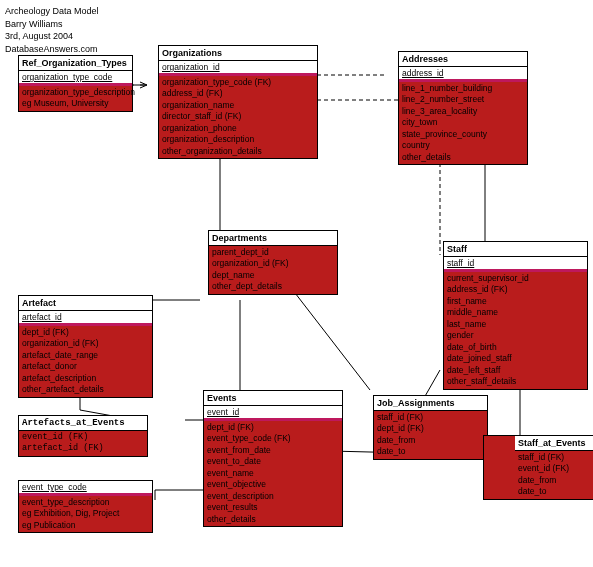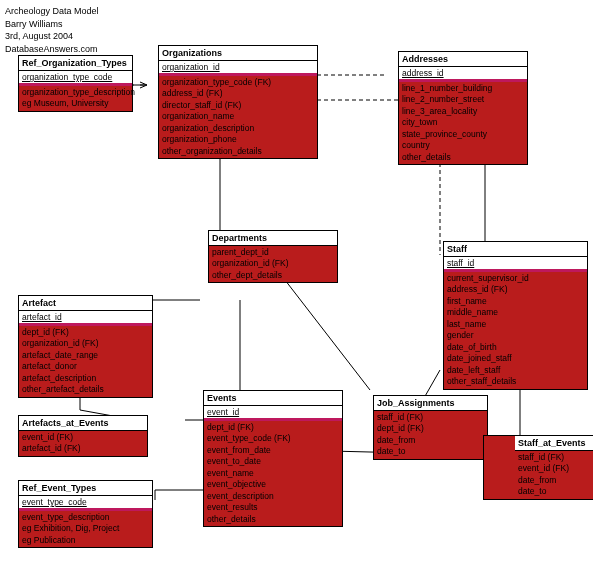--- a/index.html
+++ b/index.html
@@ -140,24 +140,24 @@
       <div>eg Museum, University</div>
     </div>
   </div>
 
   <div class="entity-box" style="left:145px; top:45px; width:160px;">
     <div class="entity-title">Organizations</div>
     <div class="entity-pk">organization_id</div>
     <div class="entity-fields">
       <div>organization_type_code (FK)</div>
       <div>address_id (FK)</div>
+      <div>organization_name</div>
       <div>director_staff_id (FK)</div>
-      <div>organization_name</div>
+      <div>organization_phone</div>
       <div>organization_description</div>
-      <div>organization_phone</div>
       <div>other_organization_details</div>
     </div>
   </div>
 
   <div class="entity-box" style="left:385px; top:51px; width:130px;">
     <div class="entity-title">Addresses</div>
     <div class="entity-pk">address_id</div>
     <div class="entity-fields">
       <div>line_1_number_building</div>
       <div>line_2_number_street</div>
@@ -167,20 +167,21 @@
       <div>country</div>
       <div>other_details</div>
     </div>
   </div>
 
   <div class="entity-box" style="left:195px; top:230px; width:130px;">
     <div class="entity-title">Departments</div>
     <div class="entity-fields">
       <div>parent_dept_id</div>
       <div>organization_id (FK)</div>
+      <div>dept_name</div>
       <div>other_dept_details</div>
     </div>
   </div>
 
   <div class="entity-box" style="left:430px; top:241px; width:145px;">
     <div class="entity-title">Staff</div>
     <div class="entity-pk">staff_id</div>
     <div class="entity-fields">
       <div>current_supervisor_id</div>
       <div>address_id (FK)</div>
@@ -201,21 +202,21 @@
     <div class="entity-fields">
       <div>dept_id (FK)</div>
       <div>organization_id (FK)</div>
       <div>artefact_date_range</div>
       <div>artefact_donor</div>
       <div>artefact_description</div>
       <div>other_artefact_details</div>
     </div>
   </div>
 
-  <div class="entity-box" style="left:5px; top:415px; width:130px;">
+  <div class="entity-box" style="left:5px; top:415px; width:130px;font-family:Liberation Mono, monospace;">
     <div class="entity-title">Artefacts_at_Events</div>
     <div class="entity-fields">
       <div>event_id (FK)</div>
       <div>artefact_id (FK)</div>
     </div>
   </div>
 
   <div class="entity-box" style="left:190px; top:390px; width:140px;">
     <div class="entity-title">Events</div>
     <div class="entity-pk">event_id</div>
@@ -226,21 +227,20 @@
       <div>event_to_date</div>
       <div>event_name</div>
       <div>event_objective</div>
       <div>event_description</div>
       <div>event_results</div>
       <div>other_details</div>
     </div>
   </div>
 
   <div class="entity-box" style="left:5px; top:480px; width:135px;">
-    <div class="entity-title">Ref_Event_Types</div>
     <div class="entity-pk">event_type_code</div>
     <div class="entity-fields">
       <div>event_type_description</div>
       <div>eg Exhibition, Dig, Project</div>
       <div>eg Publication</div>
     </div>
   </div>
 
   <div class="entity-box" style="left:360px; top:395px; width:115px;">
     <div class="entity-title">Job_Assignments</div>

